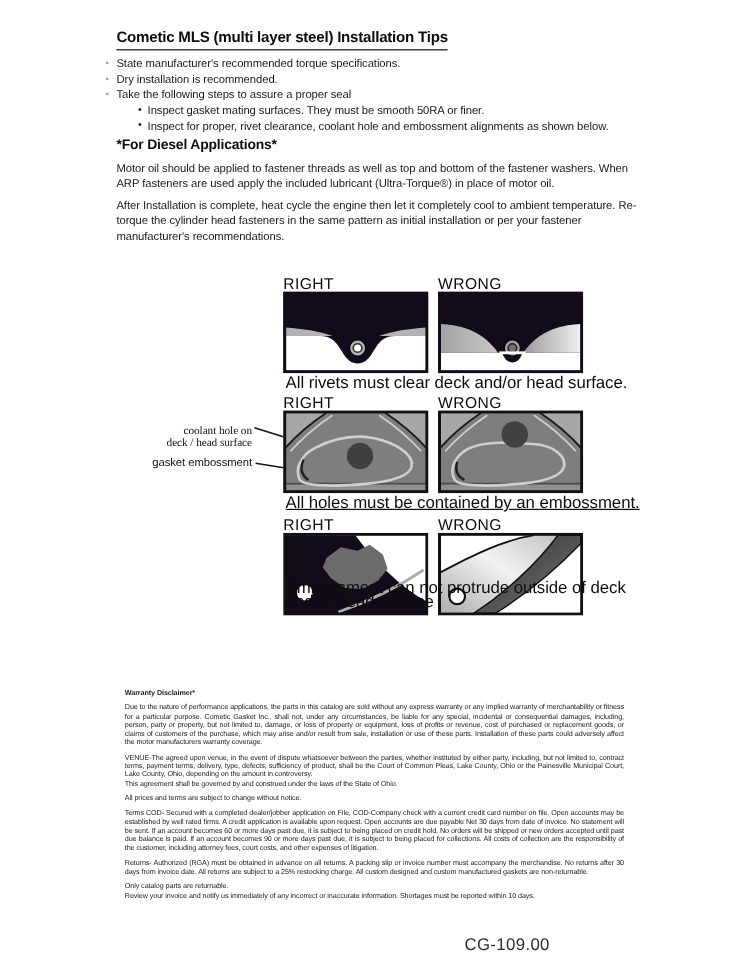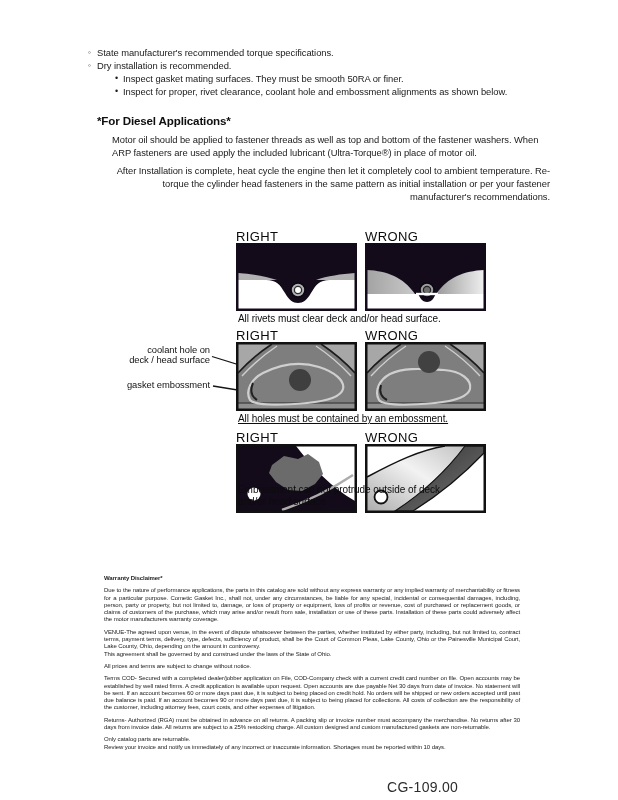--- a/index.html
+++ b/index.html
@@ -14,44 +14,46 @@
     border-bottom:1.6px solid #101010;padding-bottom:2.5px;color:#0d0d0d;white-space:nowrap;
   }
   
   .tips{left:88px;top:46px;font-size:9.4px;line-height:13.1px;color:#1a1a1a;letter-spacing:-0.05px;}
   .tips .row{white-space:nowrap;}
   .blt{display:inline-block;width:9px;font-size:8px;vertical-align:top;line-height:13.1px;}
   .sub{padding-left:27px;}
   .sub .blt{width:8px;font-size:9px;}
   
   .diesel-h{left:97px;top:114px;font-size:11.6px;font-weight:700;color:#0e0e0e;letter-spacing:-0.15px;}
-  .body-p{left:112px;width:438px;font-size:9.4px;line-height:13.1px;color:#1a1a1a;letter-spacing:-0.05px;}
-  .p1{top:133px;}.p2{top:164px;text-align:right;}.pnote{top:205px;}
+  .body-p{left:97px;width:438px;font-size:9.4px;line-height:13.1px;color:#1a1a1a;letter-spacing:-0.05px;}
+  .p1{top:133px;}.p2{top:164px;}.pnote{top:205px;}
   
   .rw{width:121px;text-align:left;font-size:13px;letter-spacing:0.4px;color:#0b0b0b;}
-  .cap{left:238px;font-size:10px;color:#0d0d0d;letter-spacing:-0.05px;line-height:11.5px;}
+  .cap{left:238px;font-size:14px;color:#0d0d0d;letter-spacing:-0.05px;line-height:11.5px;}
   .fig{width:121px;}
   .ptr-label{left:104px;width:106px;text-align:right;font-size:9.4px;line-height:9.8px;color:#121212;letter-spacing:-0.05px;}
   
   .legal{left:104px;top:575px;width:416px;font-size:6px;line-height:7.3px;color:#1c1c1c;letter-spacing:-0.08px;}
   .legal .blk{margin:0 0 5px 0;text-align:justify;}
   .legal .h{font-weight:700;text-align:left;}
   .legal .nj{text-align:left;}
   .footer-code{left:387px;top:779px;font-size:14px;color:#2c2c2c;letter-spacing:0.3px;}
   svg{display:block;}
 </style>
 </head>
 <body>
 
 <div class="page">
 
+  <div class="abs title">Cometic MLS (multi layer steel) Installation Tips</div>
 
   <div class="abs tips">
     <div class="row"><span class="blt">◦</span><span>State manufacturer's recommended torque specifications.</span></div>
     <div class="row"><span class="blt">◦</span><span>Dry installation is recommended.</span></div>
+    <div class="row"><span class="blt">◦</span><span>Take the following steps to assure a proper seal</span></div>
     <div class="row sub"><span class="blt">•</span><span>Inspect gasket mating surfaces.  They must be smooth 50RA or finer.</span></div>
     <div class="row sub"><span class="blt">•</span><span>Inspect for proper, rivet clearance, coolant hole and embossment alignments as shown below.</span></div>
   </div>
 
   <div class="abs diesel-h">*For Diesel Applications*</div>
   <div class="abs body-p p1">Motor oil should be applied to fastener threads as well as top and bottom of the fastener washers. When ARP fasteners are used apply the included lubricant (Ultra-Torque®) in place of motor oil.</div>
   <div class="abs body-p p2">After Installation is complete, heat cycle the engine then let it completely cool to ambient temperature. Re-torque the cylinder head fasteners in the same pattern as initial installation or per your fastener manufacturer's recommendations.</div>
 
   <div class="abs rw" style="left:236px;top:229px;">RIGHT</div>
   <div class="abs rw" style="left:365px;top:229px;">WRONG</div>
@@ -86,21 +88,21 @@
     <circle cx="62" cy="47" r="3.6" fill="#6f6f6f" stroke="#222222" stroke-width="1.2"></circle>
     <rect x="51" y="49.8" width="22" height="2.4" fill="#ffffff"></rect>
     <rect x="1.25" y="1.25" width="118.5" height="65.5" fill="none" style="stroke:var(--diagram-black)" stroke-width="2.5"></rect>
   </svg>
 
   <div class="abs cap" style="top:313px;">All rivets must clear deck and/or head surface.</div>
 
   <div class="abs rw" style="left:236px;top:328px;">RIGHT</div>
   <div class="abs rw" style="left:365px;top:328px;">WRONG</div>
 
-  <div class="abs ptr-label" style="top:345px;">
+  <div class="abs ptr-label" style="top:356px;font-family:Liberation Serif, serif;">
     <div>coolant hole on</div>
     <div>deck / head surface</div>
   </div>
   <div class="abs ptr-label" style="top:380px;">gasket embossment</div>
 
   <svg class="abs" style="left:210px;top:352px;" width="85" height="46" viewBox="0 0 85 46">
     <line x1="2" y1="4.5" x2="81" y2="29" stroke="#151515" stroke-width="1.3"></line>
     <line x1="3" y1="34" x2="52" y2="42" stroke="#151515" stroke-width="1.3"></line>
   </svg>
 

